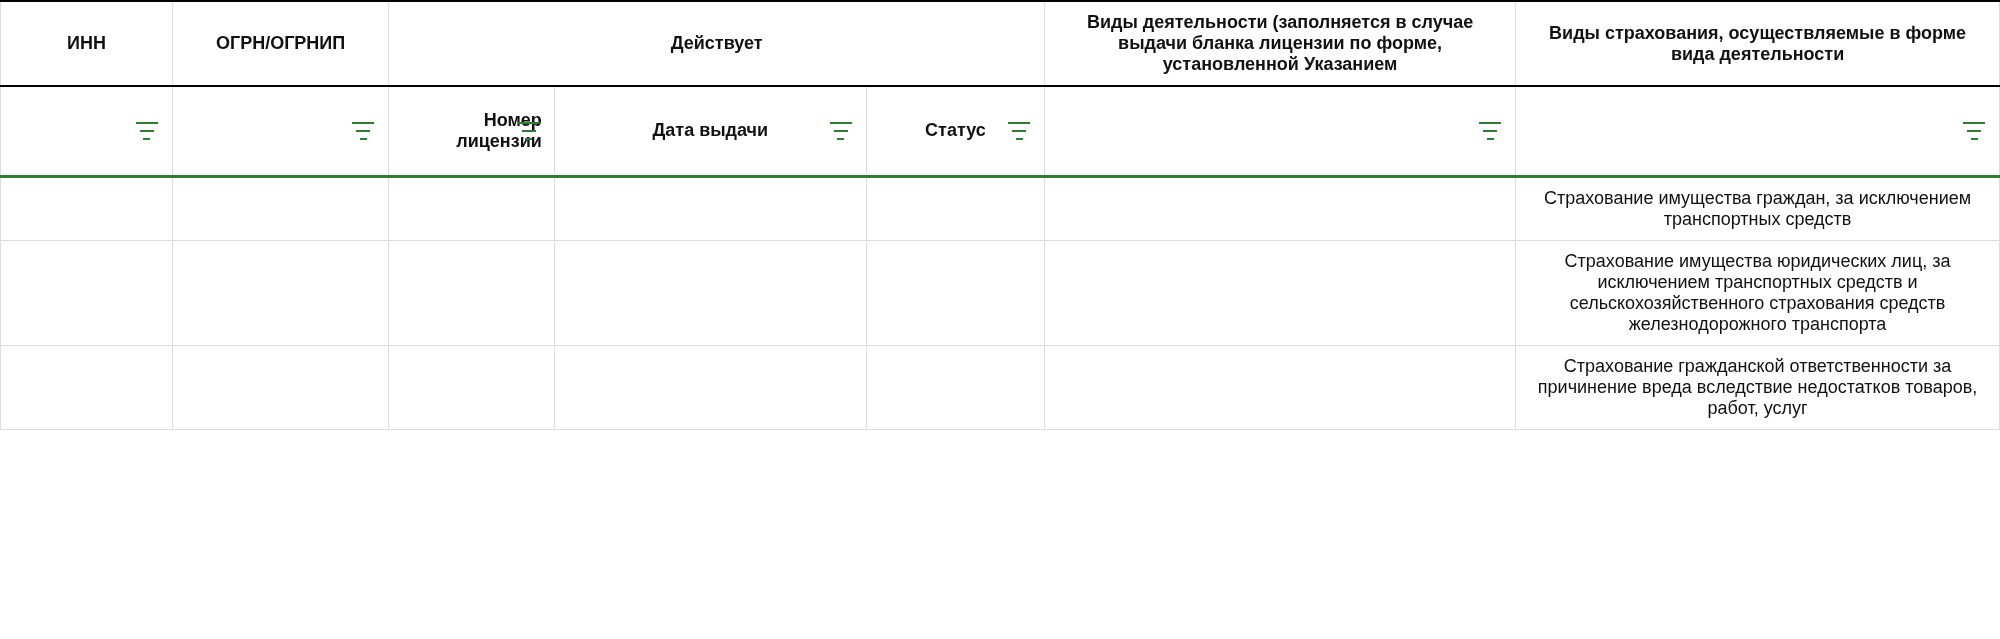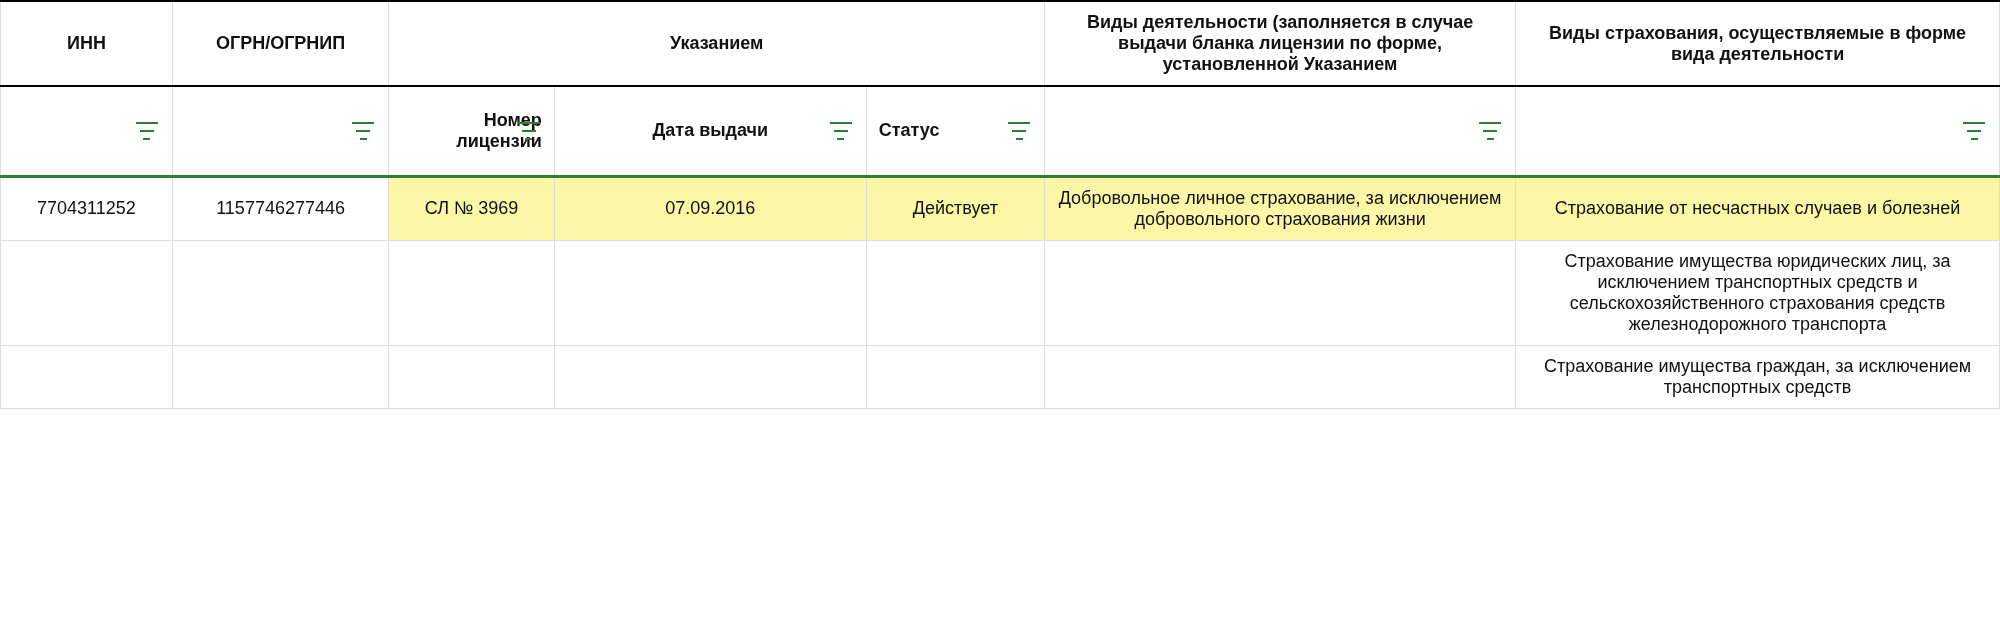--- a/index.html
+++ b/index.html
@@ -57,21 +57,21 @@
         <col class="c-lic">
         <col class="c-date">
         <col class="c-stat">
         <col class="c-act">
         <col class="c-ins">
   </colgroup>
   <thead>
     <tr class="hdr1">
       <th rowspan="1"><span>ИНН</span></th>
       <th rowspan="1"><span>ОГРН/ОГРНИП</span></th>
-      <th colspan="3"><span>Указанием</span></th>
+      <th colspan="3"><span>Действует</span></th>
       <th rowspan="1"><span>Виды деятельности (заполняется в случае выдачи бланка лицензии по форме, установленной Указанием</span></th>
       <th rowspan="1"><span>Виды страхования, осуществляемые в форме вида деятельности</span></th>
     </tr>
     <tr class="hdr2">
       <th>
         <span class="label"></span>
         <span class="filter-icon">
               <span></span>
               <span></span>
               <span></span>
@@ -94,21 +94,21 @@
             </span>
       </th>
       <th style="text-align:center;">
         <span class="label" style="max-width:100%;">Дата выдачи</span>
         <span class="filter-icon">
               <span></span>
               <span></span>
               <span></span>
             </span>
       </th>
-      <th style="text-align:left;text-decoration:underline;">
+      <th style="text-align:center;text-decoration:underline;">
         <span class="label" style="max-width:100%;">Статус</span>
         <span class="filter-icon">
               <span></span>
               <span></span>
               <span></span>
             </span>
       </th>
       <th>
         <span class="label"></span>
         <span class="filter-icon">
@@ -121,42 +121,42 @@
         <span class="label"></span>
         <span class="filter-icon">
               <span></span>
               <span></span>
               <span></span>
             </span>
       </th>
     </tr>
   </thead>
   <tbody id="tbody">
-  <tr>
-          <td>7704311252</td>
-          <td>1157746277446</td>
-          <td class="hl">СЛ № 3969</td>
-          <td class="hl">07.09.2016</td>
-          <td class="hl">Действует</td>
-          <td class="hl">Добровольное личное страхование, за исключением добровольного страхования жизни</td>
-          <td class="hl">Страхование от несчастных случаев и болезней</td>
+        <tr>
+          <td></td>
+          <td></td>
+          <td></td>
+          <td></td>
+          <td></td>
+          <td></td>
+          <td>Страхование имущества граждан, за исключением транспортных средств</td>
         </tr>
         <tr>
           <td></td>
           <td></td>
           <td></td>
           <td></td>
           <td></td>
           <td></td>
           <td>Страхование имущества юридических лиц, за исключением транспортных средств и сельскохозяйственного страхования средств железнодорожного транспорта</td>
         </tr>
         <tr>
           <td></td>
           <td></td>
           <td></td>
           <td></td>
           <td></td>
           <td></td>
-          <td>Страхование имущества граждан, за исключением транспортных средств</td>
+          <td>Страхование гражданской ответственности за причинение вреда вследствие недостатков товаров, работ, услуг</td>
         </tr>
       </tbody>
 </table>
 </div>
 
 </body></html>

